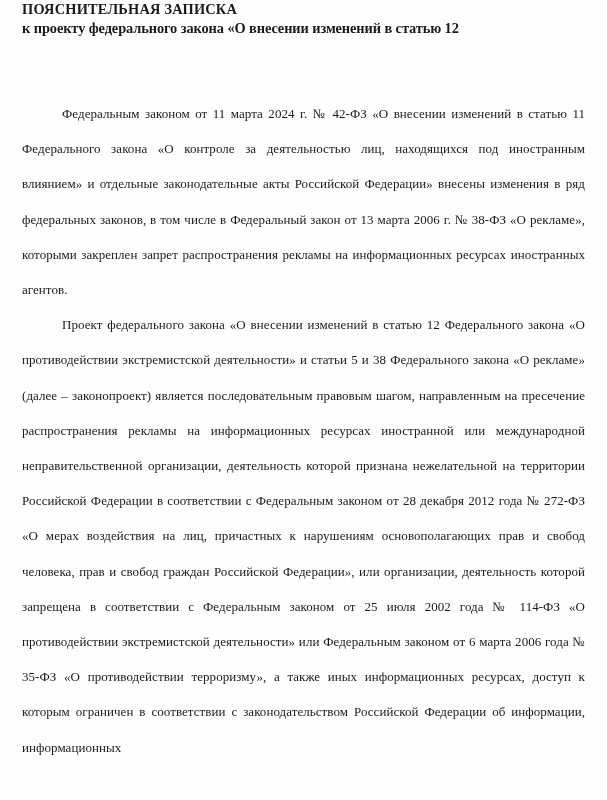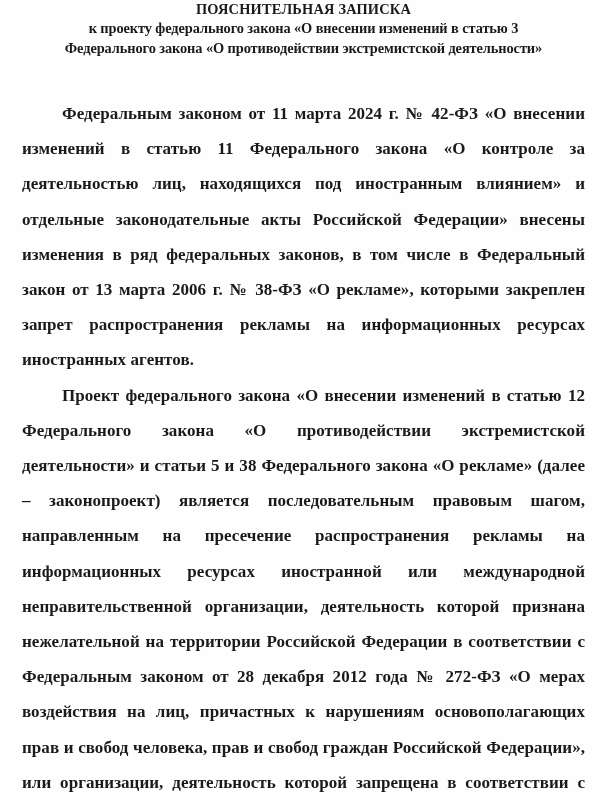--- a/index.html
+++ b/index.html
@@ -19,49 +19,47 @@
     background: #fefefe;
     overflow: hidden;
     box-sizing: border-box;
   }
   .doc-title {
     position: absolute;
     top: 0px;
     left: 22px;
     right: 22px;
     width: 563px;
-    text-align: center;
     font-weight: bold;
     font-size: 14.4px;
     line-height: 19.4px;
     letter-spacing: -0.1px;
   }
   .title-line {
     display: block;
     white-space: nowrap;
   }
   .title-line.main {
     letter-spacing: 0.2px;
   }
   .body-text {
     position: absolute;
     top: 96px;
     left: 22px;
     width: 563px;
   }
   .para {
     margin: 0;
-    font-size: 17px;
+    font-size: 13px;
     line-height: 35.2px;
     text-align: justify;
     text-justify: inter-word;
     text-indent: 40px;
     letter-spacing: 0.05px;
     word-spacing: 0.2px;
-    font-weight: bold;
   }
   .para.last-clip {
     
   }
   
   .para::after {
     content: "";
     display: inline-block;
     width: 100%;
   }
@@ -69,22 +67,21 @@
     content: none;
   }
 </style>
 </head>
 <body>
 
 <div class="page">
 
   <div class="doc-title">
     <span class="title-line main">ПОЯСНИТЕЛЬНАЯ ЗАПИСКА</span>
-    <span class="title-line">к проекту федерального закона «О внесении изменений в статью 3</span>
-    <span class="title-line">Федерального закона «О противодействии экстремистской деятельности»</span>
+    <span class="title-line">к проекту федерального закона «О внесении изменений в статью 12</span>
   </div>
 
   <div class="body-text">
     <p class="para nostretch">Федеральным законом от 11 марта 2024 г. № 42-ФЗ «О внесении изменений в статью 11 Федерального закона «О контроле за деятельностью лиц, находящихся под иностранным влиянием» и отдельные законодательные акты Российской Федерации» внесены изменения в ряд федеральных законов, в том числе в Федеральный закон от 13 марта 2006 г. № 38-ФЗ «О рекламе», которыми закреплен запрет распространения рекламы на информационных ресурсах иностранных агентов.</p>
     <p class="para last-clip">Проект федерального закона «О внесении изменений в статью 12 Федерального закона «О противодействии экстремистской деятельности» и статьи 5 и 38 Федерального закона «О рекламе» (далее – законопроект) является последовательным правовым шагом, направленным на пресечение распространения рекламы на информационных ресурсах иностранной или международной неправительственной организации, деятельность которой признана нежелательной на территории Российской Федерации в соответствии с Федеральным законом от 28 декабря 2012 года № 272-ФЗ «О мерах воздействия на лиц, причастных к нарушениям основополагающих прав и свобод человека, прав и свобод граждан Российской Федерации», или организации, деятельность которой запрещена в соответствии с Федеральным законом от 25 июля 2002 года № 114-ФЗ «О противодействии экстремистской деятельности» или Федеральным законом от 6 марта 2006 года № 35-ФЗ «О противодействии терроризму», а также иных информационных ресурсах, доступ к которым ограничен в соответствии с законодательством Российской Федерации об информации, информационных</p>
   </div>
 
 </div>
 
 </body></html>

